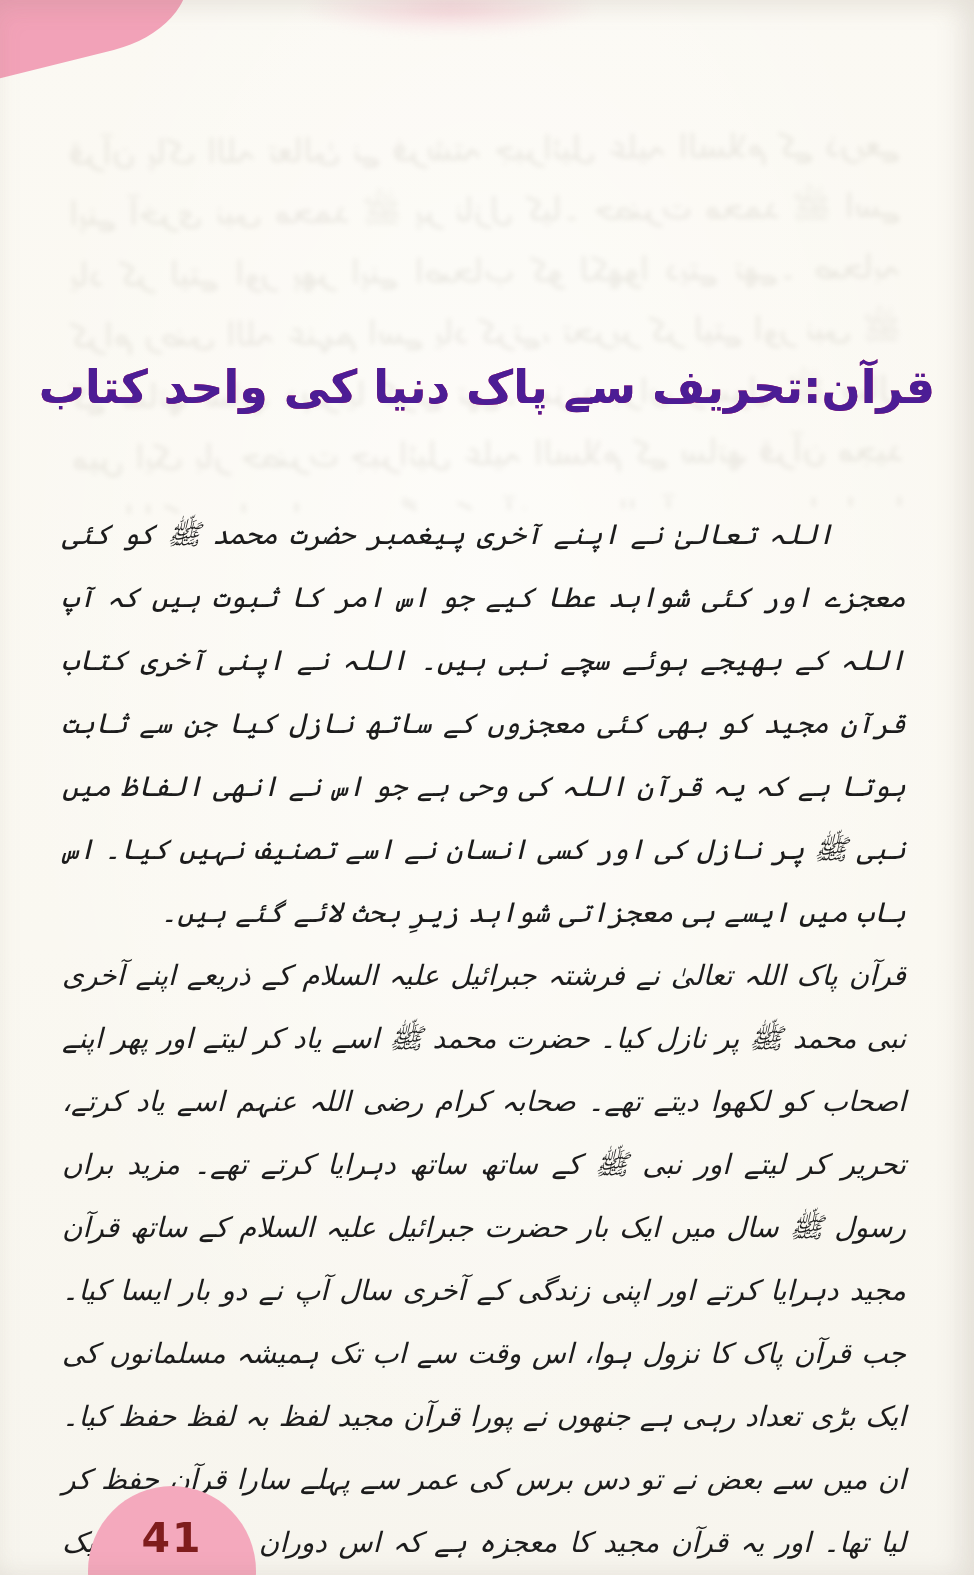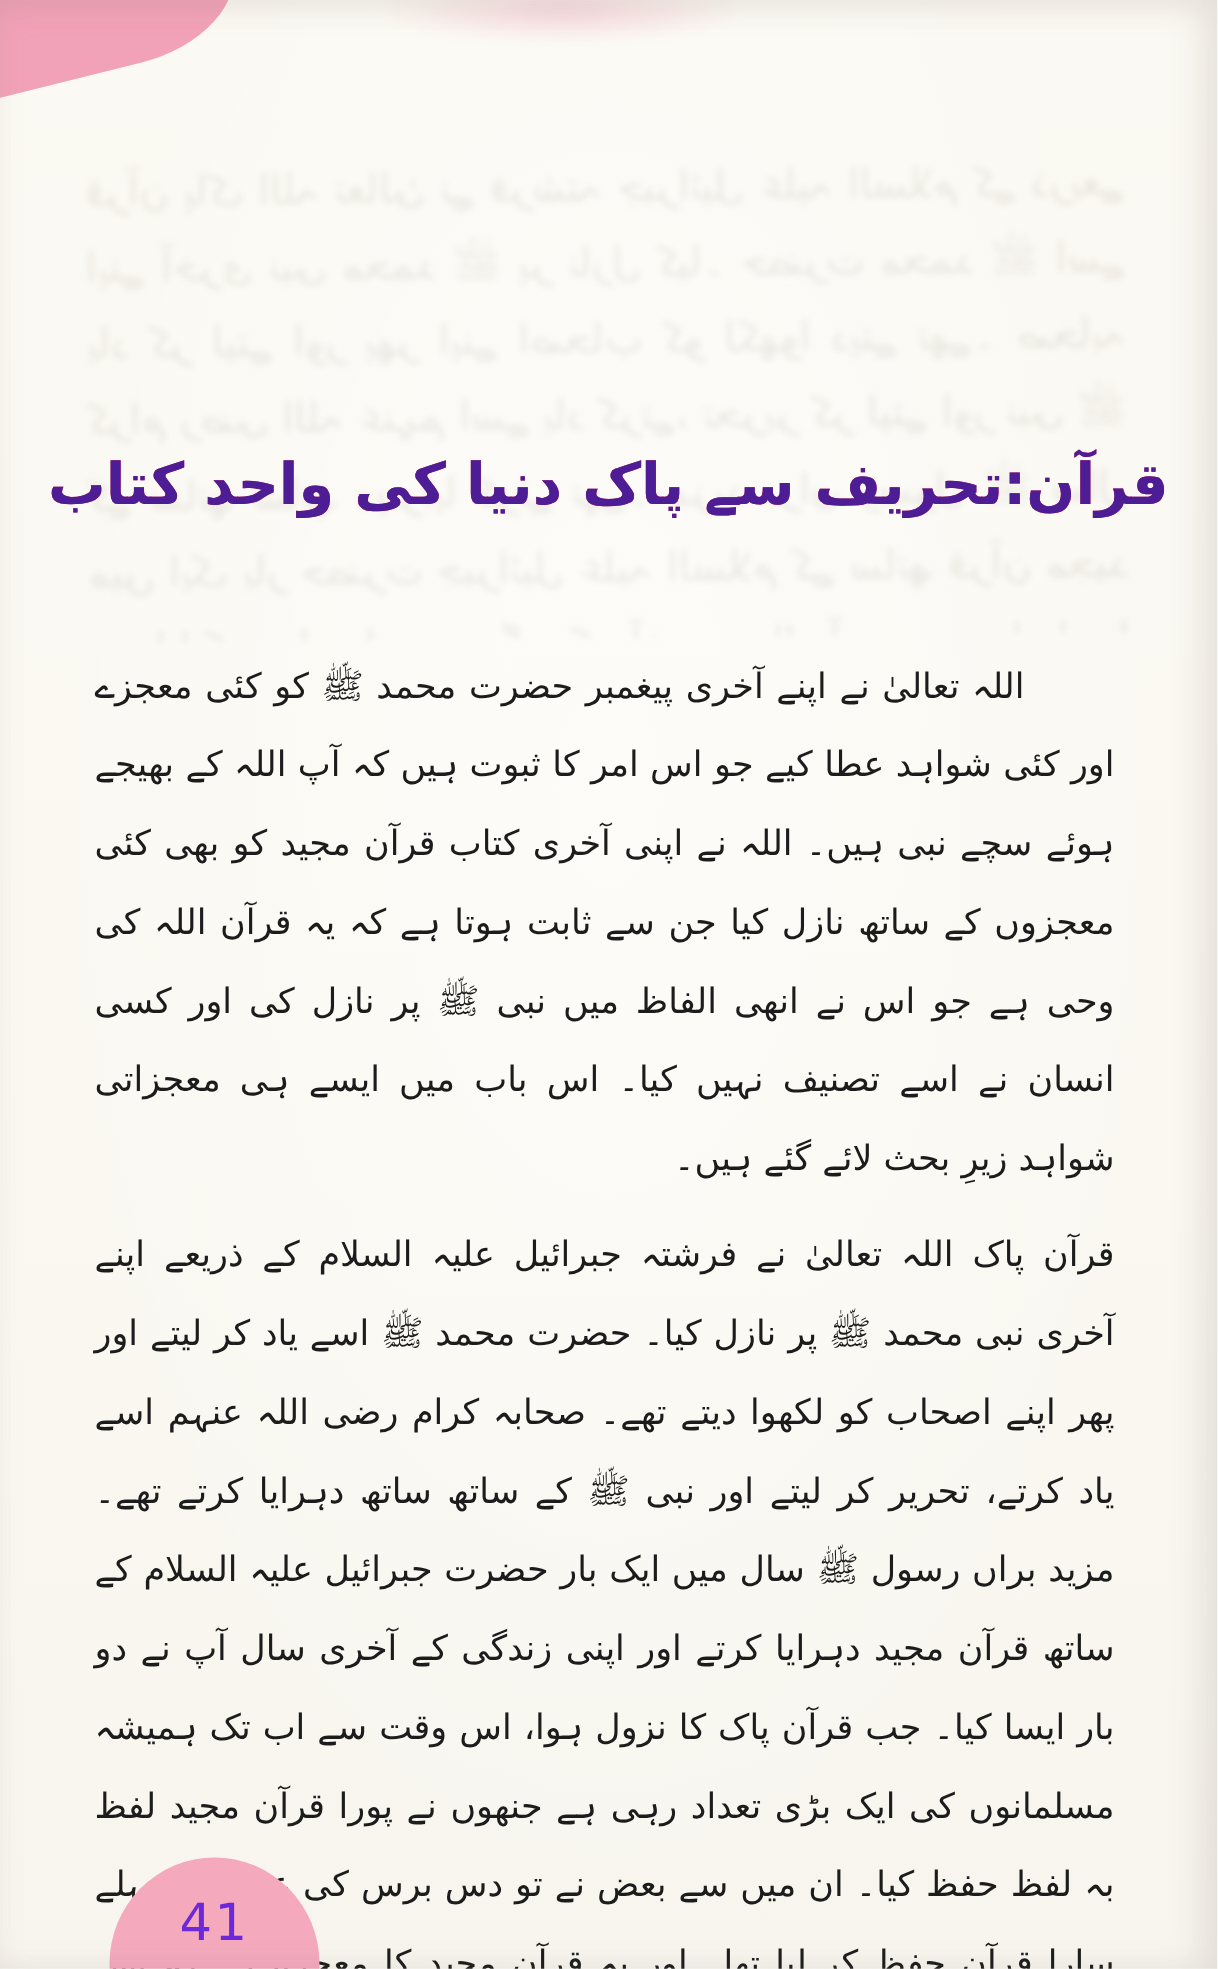--- a/index.html
+++ b/index.html
@@ -47,30 +47,30 @@
     color:#4c1d95;
     font-size:46px;font-weight:bold;letter-spacing:-1px;
     text-shadow:0 0 .5px #d50f4c;
   }
   .bodytext{
     position:absolute;top:503px;right:68px;left:62px;
     direction:rtl;text-align:justify;
     color:#1c1c1c;
     font-size:28px;line-height:63px;
   }
-  .bodytext p{margin:14px;padding:0;}
+  .bodytext p{margin:0;padding:0;font-style:italic;}
   .bodytext p.indent{text-indent:72px;}
   .page-circle{
     position:absolute;left:88px;top:1486px;width:168px;height:170px;
     background:#f4a9bd;border-radius:50%;
     display:flex;justify-content:center;align-items:flex-start;
   }
   .page-number{
     margin-top:28px;
-    color:#6d28d9;font-size:41px;font-weight:normal;
+    color:#7f1d1d;font-size:41px;font-weight:bold;
     font-family:"DejaVu Sans", sans-serif;
     letter-spacing:2px;
   }
 </style>
 </head>
 <body>
 
 <div class="paper"></div>
 
 <div class="ghost-block" aria-hidden="true">قرآن پاک اللہ تعالیٰ نے فرشتہ جبرائیل علیہ السلام کے ذریعے اپنے آخری نبی محمد ﷺ پر نازل کیا۔ حضرت محمد ﷺ اسے یاد کر لیتے اور پھر اپنے اصحاب کو لکھوا دیتے تھے۔ صحابہ کرام رضی اللہ عنہم اسے یاد کرتے، تحریر کر لیتے اور نبی ﷺ کے ساتھ ساتھ دہرایا کرتے تھے۔ مزید براں رسول ﷺ سال میں ایک بار حضرت جبرائیل علیہ السلام کے ساتھ قرآن مجید دہرایا کرتے اور اپنی زندگی کے آخری سال آپ نے دو بار ایسا کیا۔ جب قرآن پاک کا نزول ہوا، اس وقت سے اب تک ہمیشہ مسلمانوں کی ایک بڑی تعداد رہی ہے جنھوں نے پورا قرآن مجید لفظ بہ لفظ حفظ کیا۔ ان میں سے بعض نے تو دس برس کی عمر سے پہلے سارا قرآن حفظ کر لیا تھا۔ اور یہ قرآن مجید کا معجزہ ہے کہ اس دوران میں اس کا ایک لفظ بھی تبدیل نہیں ہوا۔ حفظ و حفاظت کی یہ خوبی صرف قرآن مجید کے ساتھ خاص ہے اور دنیا کی کوئی اور کتاب اس خصوصیت کی حامل اور تحریف و تبدل سے پاک نہیں۔</div>

